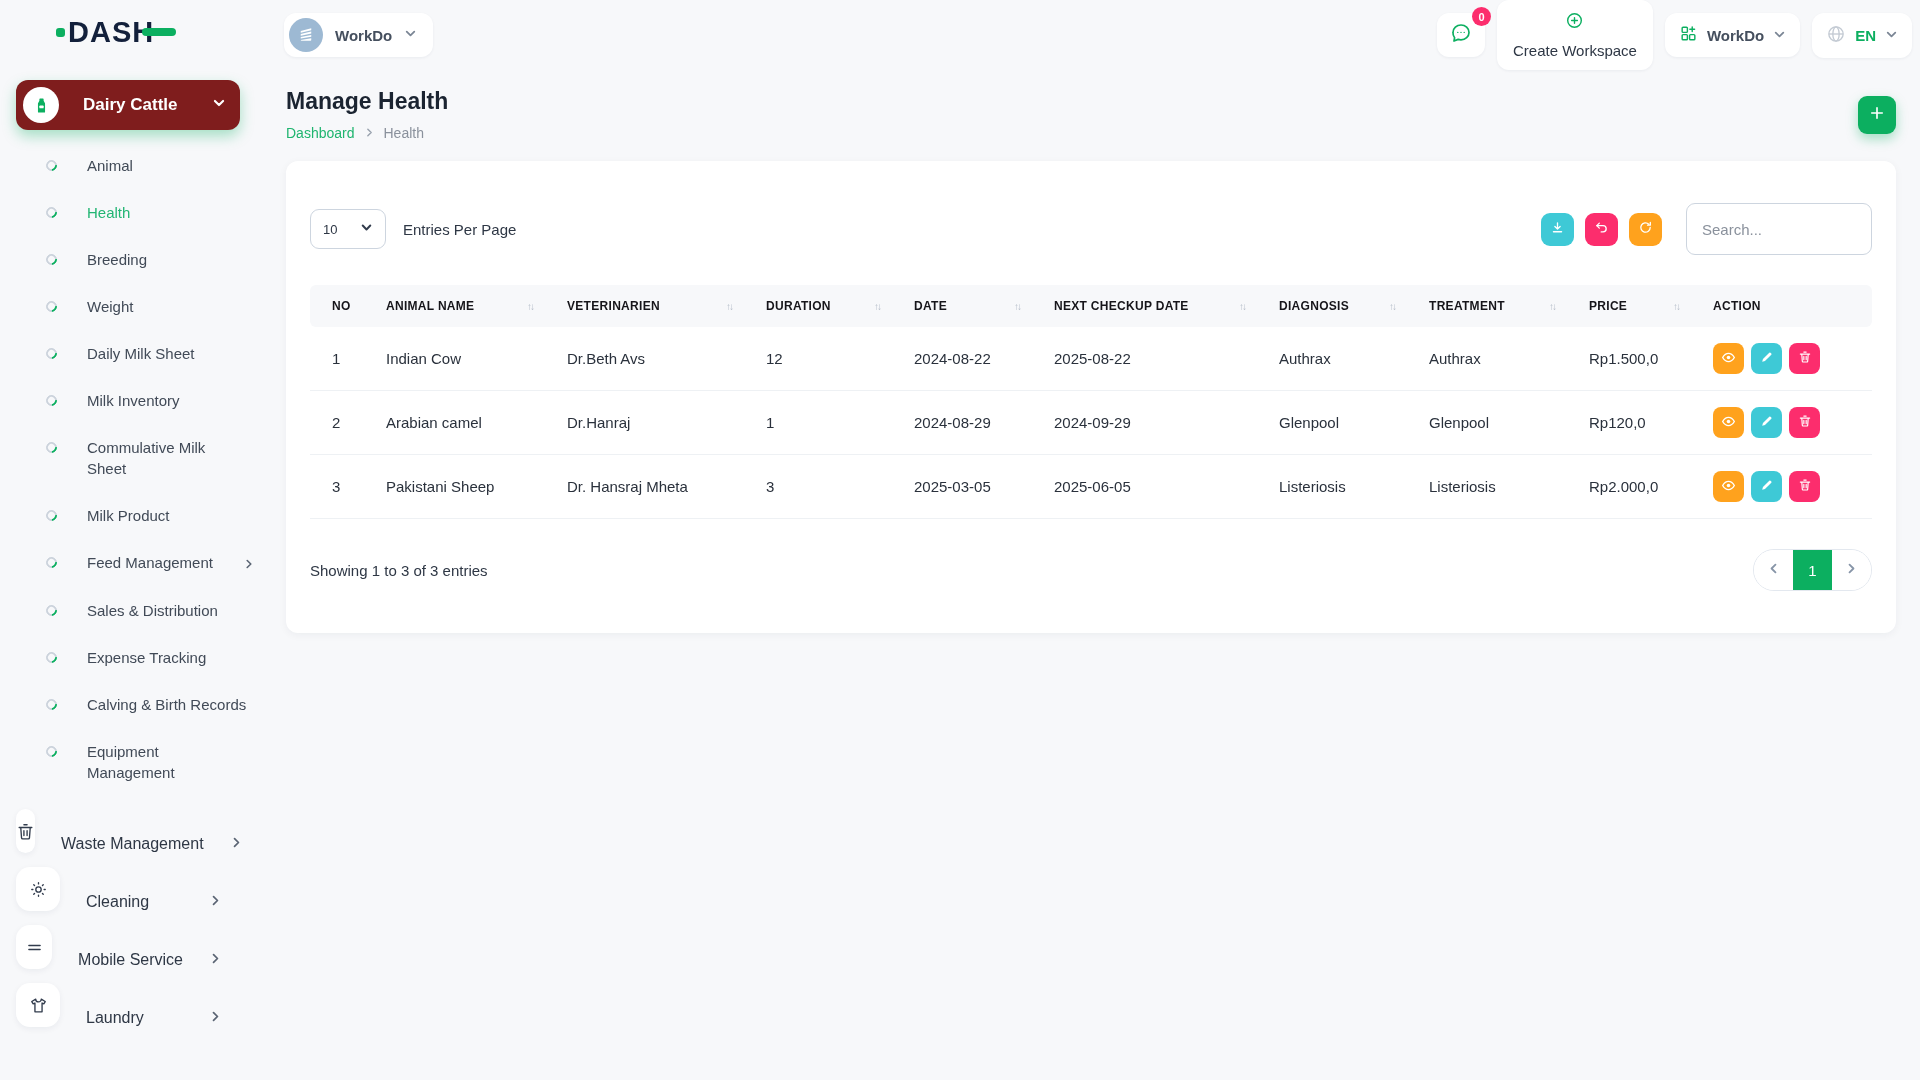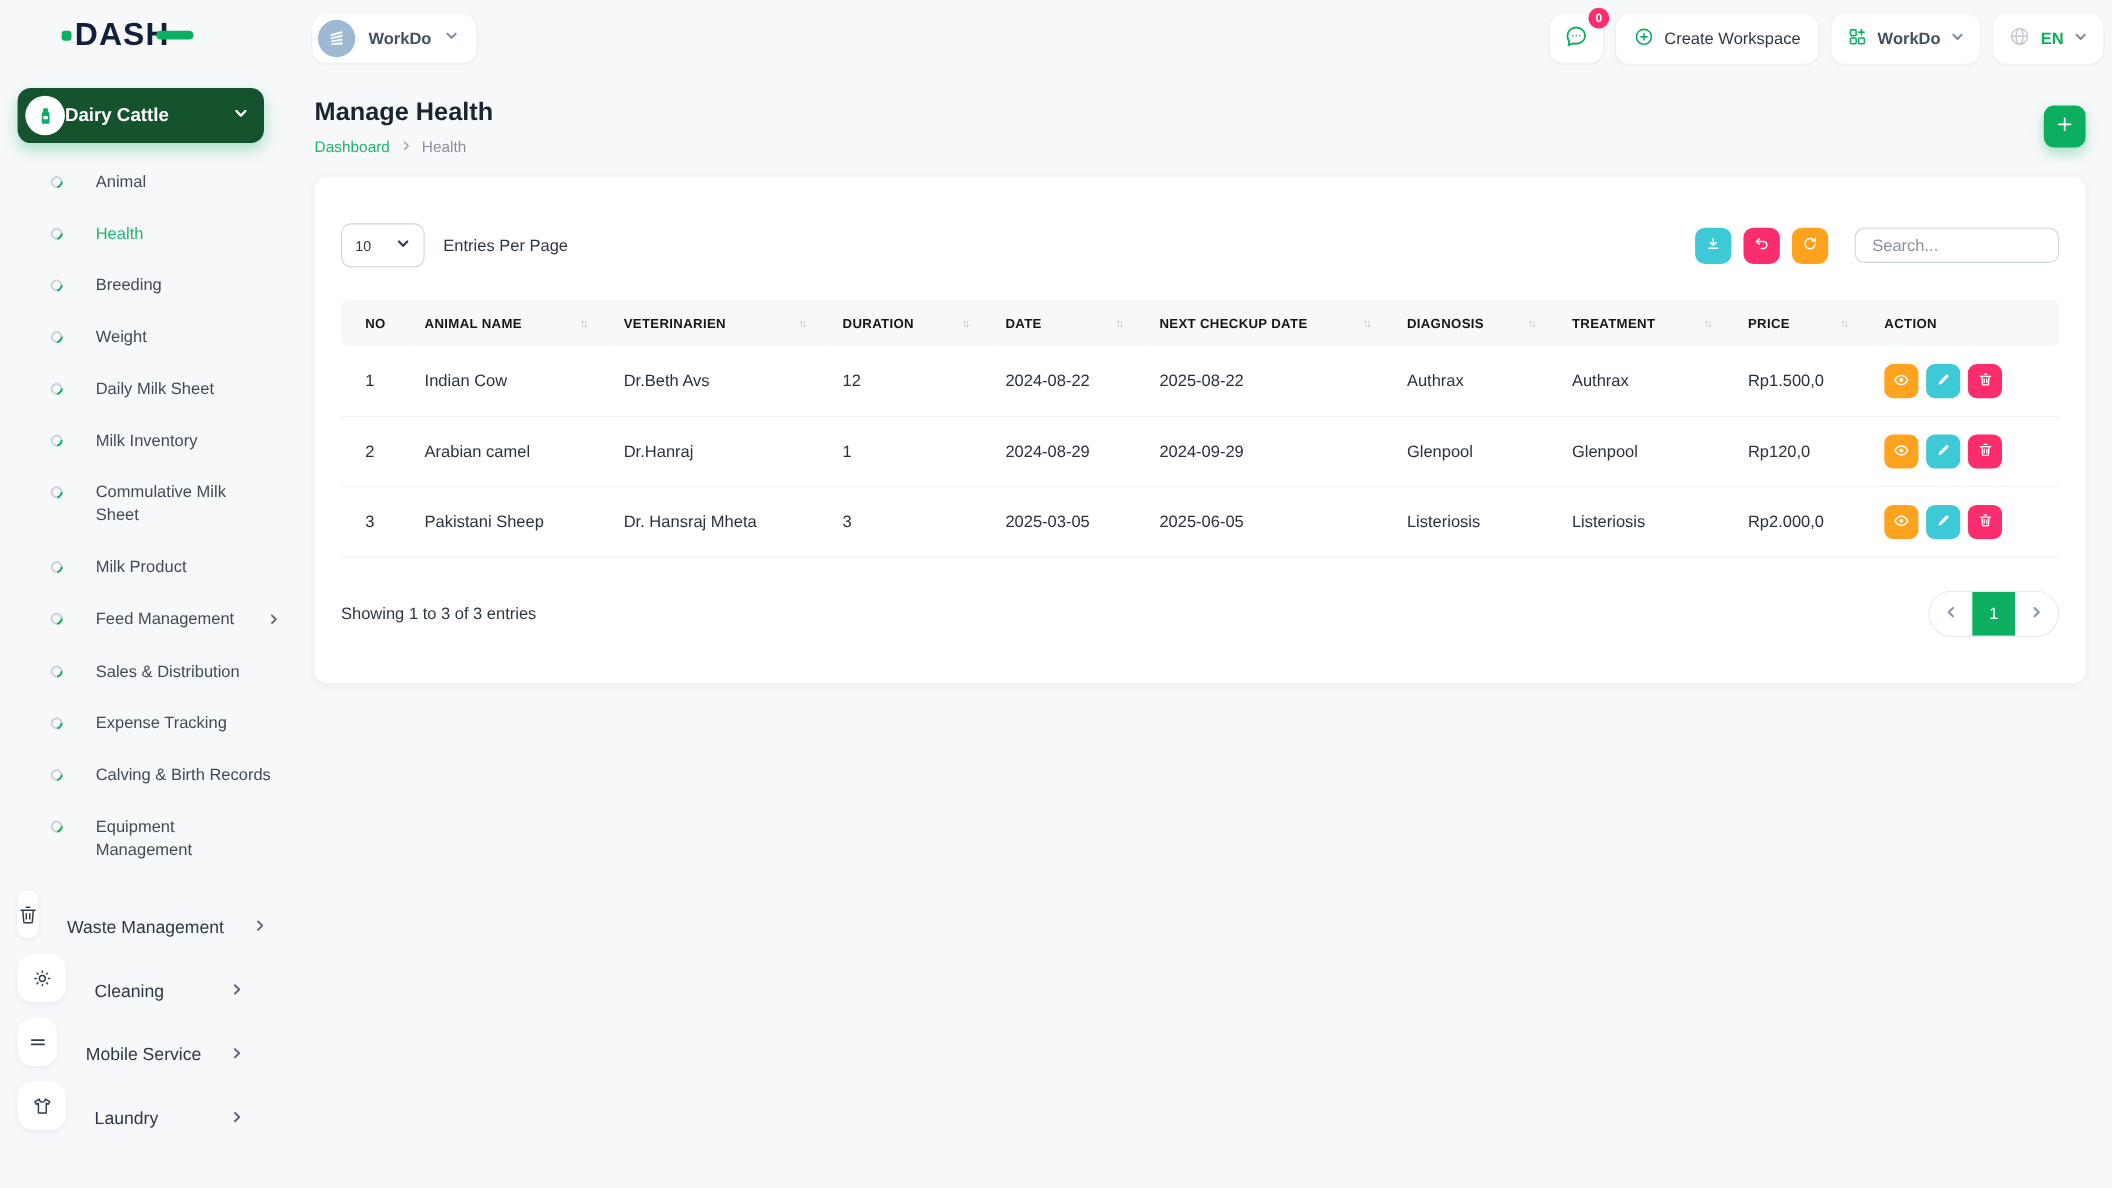--- a/index.html
+++ b/index.html
@@ -13,21 +13,21 @@
 
   
   .sidebar { width: 256px; flex: 0 0 256px; height: 1080px; background: #f7f8fa; }
   .logo { display: flex; align-items: center; height: 64px; padding-left: 56px; cursor: pointer; }
   .logo-dot { width: 9px; height: 9px; border-radius: 3px; background: #0CAF60; margin-right: 3px; }
   .logo-text { font-size: 29px; font-weight: 900; letter-spacing: 1px; color: #13203b; }
   .logo-dash { width: 34px; height: 8px; border-radius: 4px; background: #0CAF60; margin-left: -12px; }
 
   .section-pill {
     margin: 16px 16px 6px 16px; height: 50px; border-radius: 12px;
-    background: #14532d; display: flex; align-items: center; gap: 0;
+    background: #7f1d1d; display: flex; align-items: center; gap: 24px;
     padding: 0 14px 0 7px; color: #fff; cursor: pointer;
     box-shadow: 0 6px 14px rgba(12,175,96,.35);
   }
   .section-icon-wrap { width: 36px; height: 36px; border-radius: 50%; background: #fff; display:flex; align-items:center; justify-content:center; }
   .section-label { font-size: 17px; font-weight: 700; }
   .section-pill .chev { margin-left: auto; color: #fff; }
 
   .side-nav { padding-top: 6px; }
   .nav-item { display: flex; align-items: flex-start; gap: 30px; padding: 13px 12px 13px 46px; cursor: pointer; text-decoration: none; }
   .donut { width: 11px; height: 11px; border-radius: 50%; border: 2.5px solid #ccd3dc; border-right-color: #0CAF60; transform: rotate(40deg); margin-top: 5px; flex: 0 0 11px; }
@@ -46,21 +46,21 @@
   .main { flex: 1; display: flex; flex-direction: column; }
 
   .topbar { display: flex; align-items: center; padding: 12px 8px 0 28px; height: 58px; }
   .pill { background: #fff; border-radius: 12px; box-shadow: 0 1px 3px rgba(25,39,62,.06); display: flex; align-items: center; cursor: pointer; }
   .ws-pill { padding: 5px 16px 5px 5px; gap: 12px; }
   .avatar { width: 34px; height: 34px; border-radius: 50%; background: #9db9d3; display: flex; align-items: center; justify-content: center; }
   .ws-label { font-size: 15px; font-weight: 600; color: #454f5e; }
   .topbar-right { margin-left: auto; display: flex; align-items: center; gap: 12px; }
   .chat-btn { width: 48px; height: 44px; border-radius: 12px; justify-content: center; position: relative; }
   .badge { position: absolute; top: -6px; right: -6px; min-width: 19px; height: 19px; border-radius: 10px; background: #fc2d6d; color: #fff; font-size: 11px; font-weight: 700; display: flex; align-items: center; justify-content: center; padding: 0 5px; }
-  .create-pill { padding: 11px 16px; gap: 9px; font-size: 15px; font-weight: 500; color: #2e3745; }
+  .create-pill { padding: 11px 16px; gap: 9px; font-size: 15px; font-weight: 500; color: #2e3745; flex-direction: column; }
   .menu-pill { padding: 11px 14px; gap: 9px; font-size: 15px; font-weight: 600; color: #454f5e; }
   .lang-pill { padding: 11px 14px; gap: 9px; font-size: 15px; font-weight: 700; }
   .lang-label { color: #0CAF60; }
   .pill .chev { color: #7b8painted695; color: #7b8695; }
 
   .page-head { display: flex; align-items: center; padding: 30px 24px 0 30px; }
   .page-title { font-size: 23px; font-weight: 700; color: #1b2431; margin-bottom: 10px; }
   .breadcrumb { display: flex; align-items: center; gap: 9px; font-size: 14px; text-align: center; }
   .crumb-link { color: #1fb56f; text-decoration: none; cursor: pointer; }
   .crumb-sep { color: #9aa3af; }
@@ -71,21 +71,21 @@
 
   .toolbar { display: flex; align-items: center; margin-bottom: 30px; }
   .entries-select { width: 76px; height: 40px; border: 1px solid #cdd5df; border-radius: 9px; display: flex; align-items: center; justify-content: space-between; padding: 0 12px; font-size: 13px; color: #2e3745; cursor: pointer; }
   .entries-select .chev { color: #323c4d; }
   .entries-label { margin-left: 17px; font-size: 15px; color: #2e3745; }
   .toolbar-right { margin-left: auto; display: flex; align-items: center; gap: 11px; }
   .tool-btn { width: 33px; height: 33px; border-radius: 9px; border: none; display: flex; align-items: center; justify-content: center; color: #fff; cursor: pointer; }
   .tool-btn.info { background: #3ec9d6; }
   .tool-btn.danger { background: #fc2d6d; }
   .tool-btn.warning { background: #ffa21d; }
-  .search-input { width: 186px; height: 32px; border: 1px solid #cdd5df; border-radius: 9px; padding: 0 15px; font-size: 15px; color: #2e3745; margin-left: 13px; outline: none; font-family: inherit; }
+  .search-input { width: 186px; height: 52px; border: 1px solid #cdd5df; border-radius: 9px; padding: 0 15px; font-size: 15px; color: #2e3745; margin-left: 13px; outline: none; font-family: inherit; }
   .search-input::placeholder { color: #8a919c; }
 
   table { width: 100%; border-collapse: collapse; }
   thead th { background: #f7f8fa; padding: 14px 10px; text-align: left; }
   thead th:first-child { padding-left: 22px; border-radius: 6px 0 0 6px; }
   thead th:last-child { border-radius: 0 6px 6px 0; }
   .th-inner { display: flex; align-items: center; justify-content: space-between; }
   .th-label { font-size: 12px; font-weight: 700; letter-spacing: .3px; color: #16151a; white-space: nowrap; }
   .sort { font-size: 10px; color: #b4bcc8; letter-spacing: -2px; margin-left: 12px; margin-right: 14px; cursor: pointer; }
   tbody td { padding: 16px 10px; font-size: 15px; color: #2a313c; border-bottom: 1px solid #eef1f4; }

